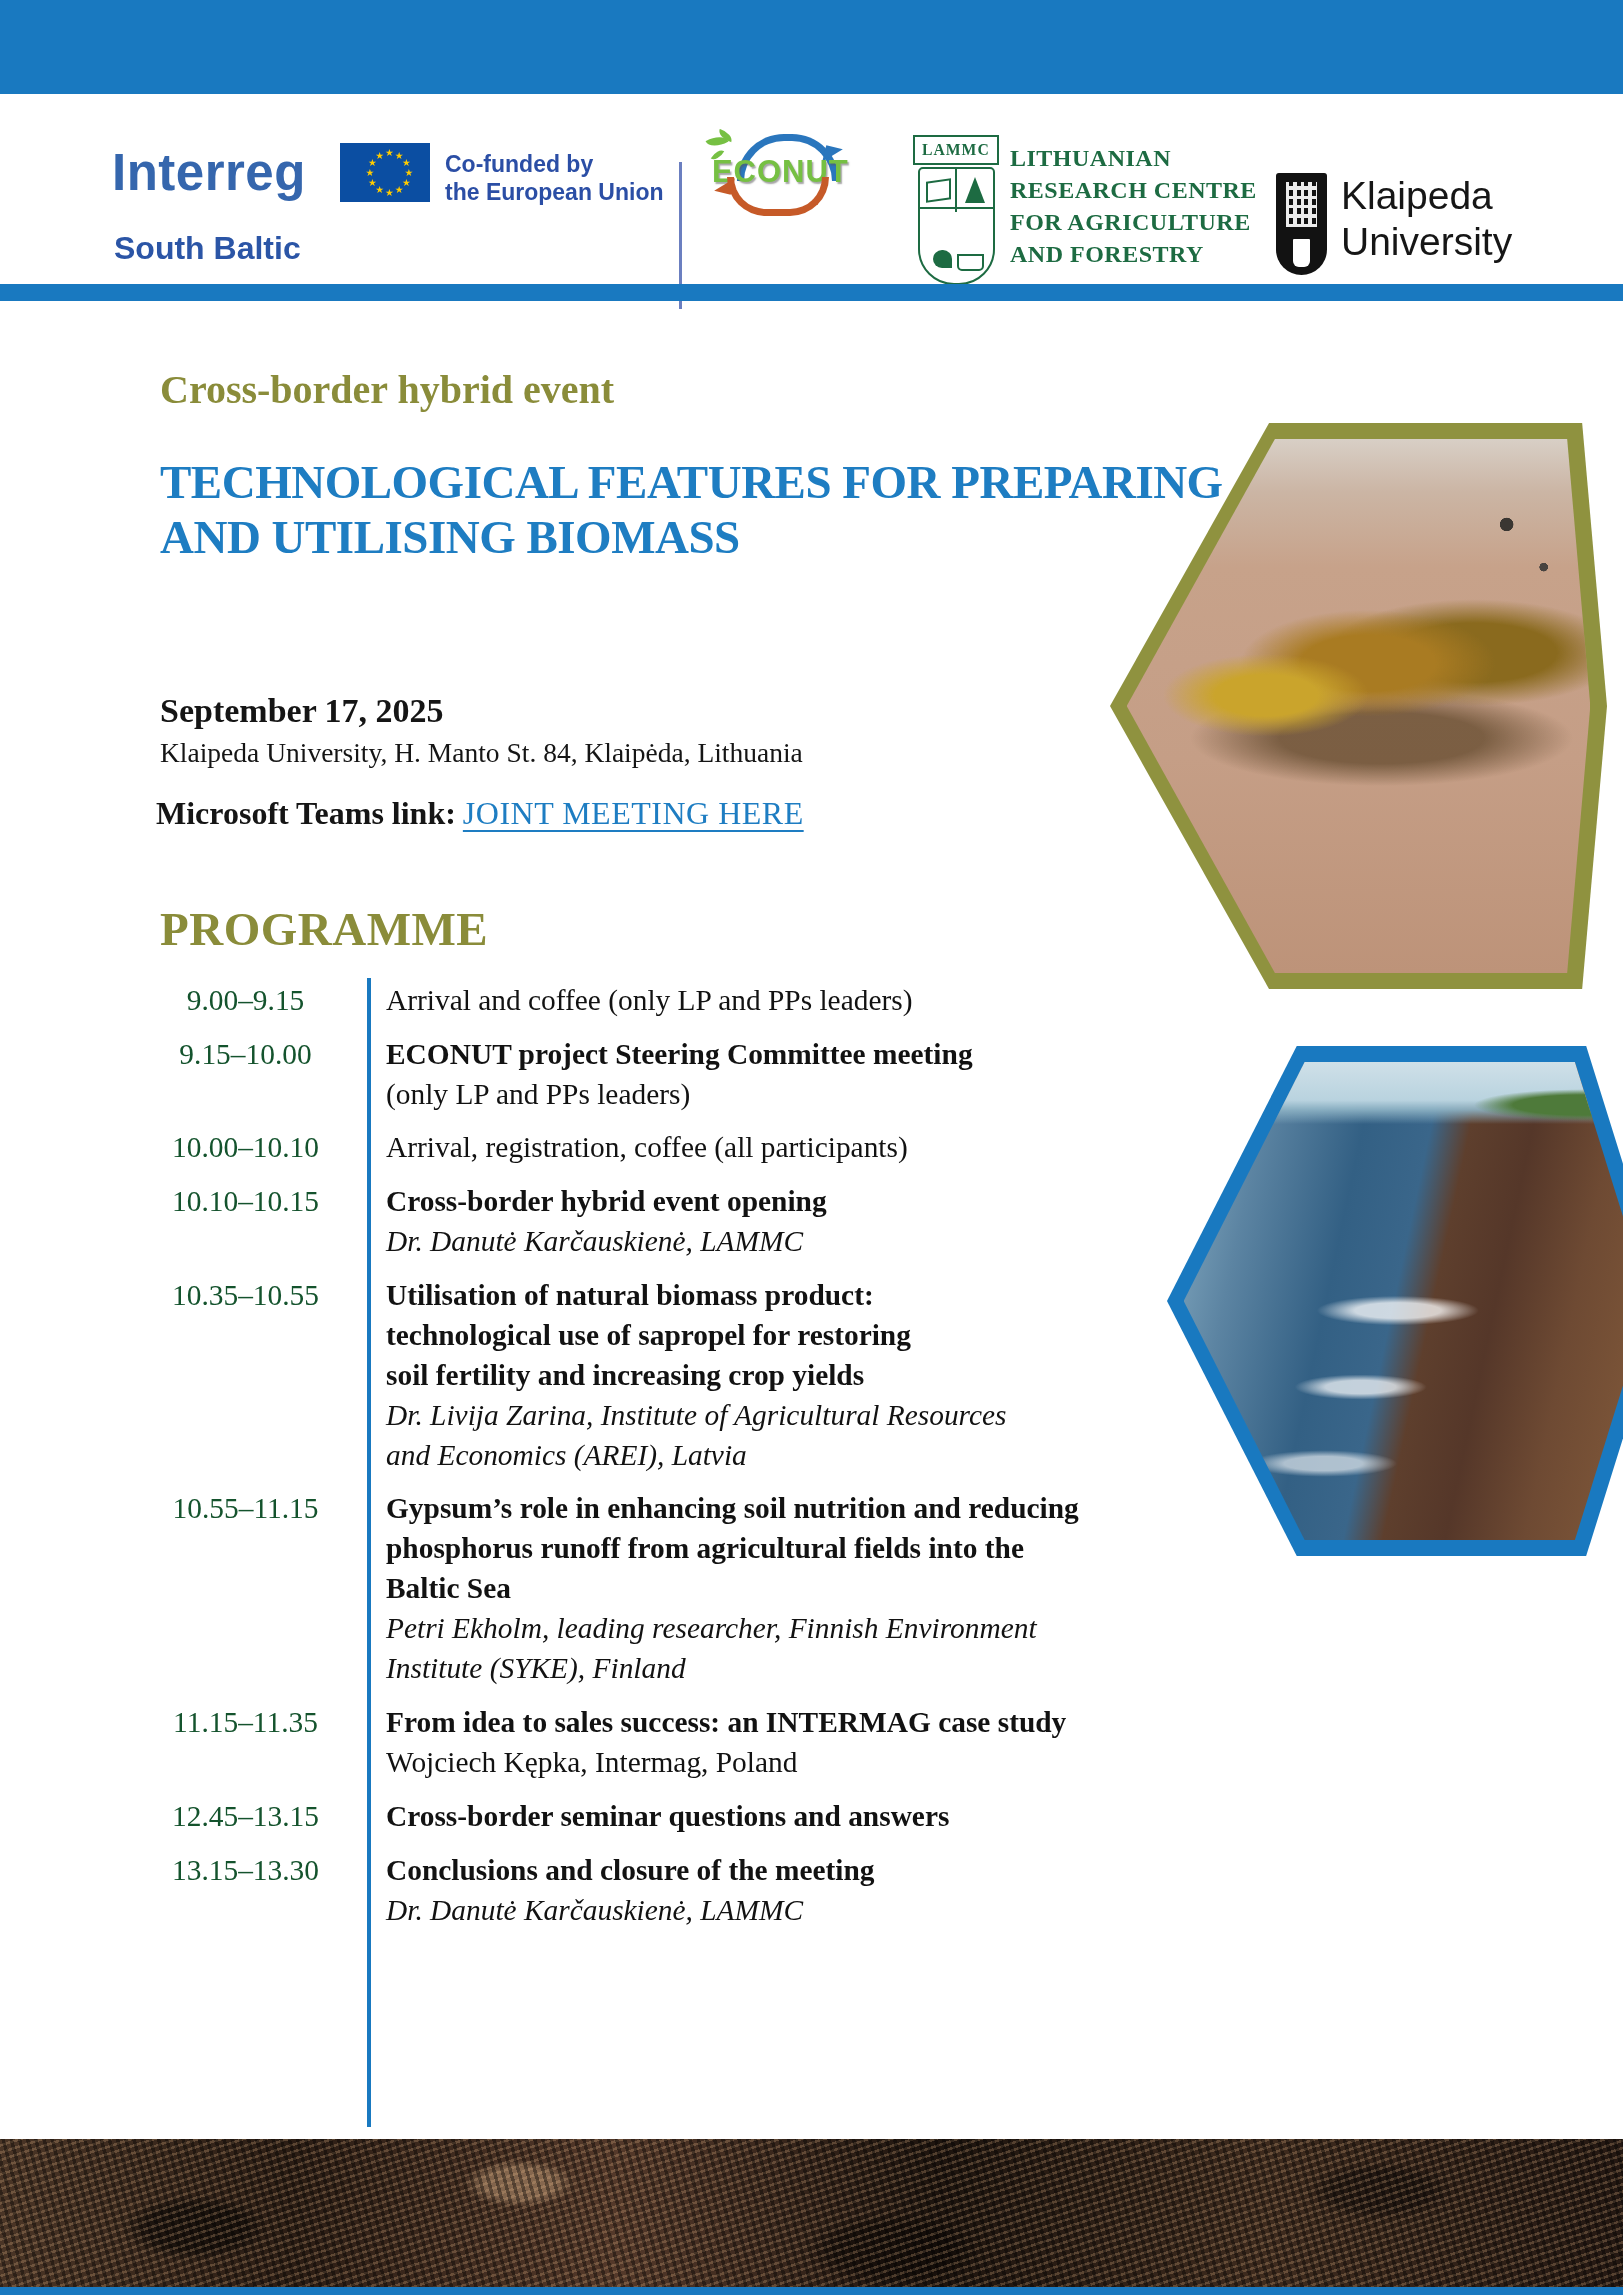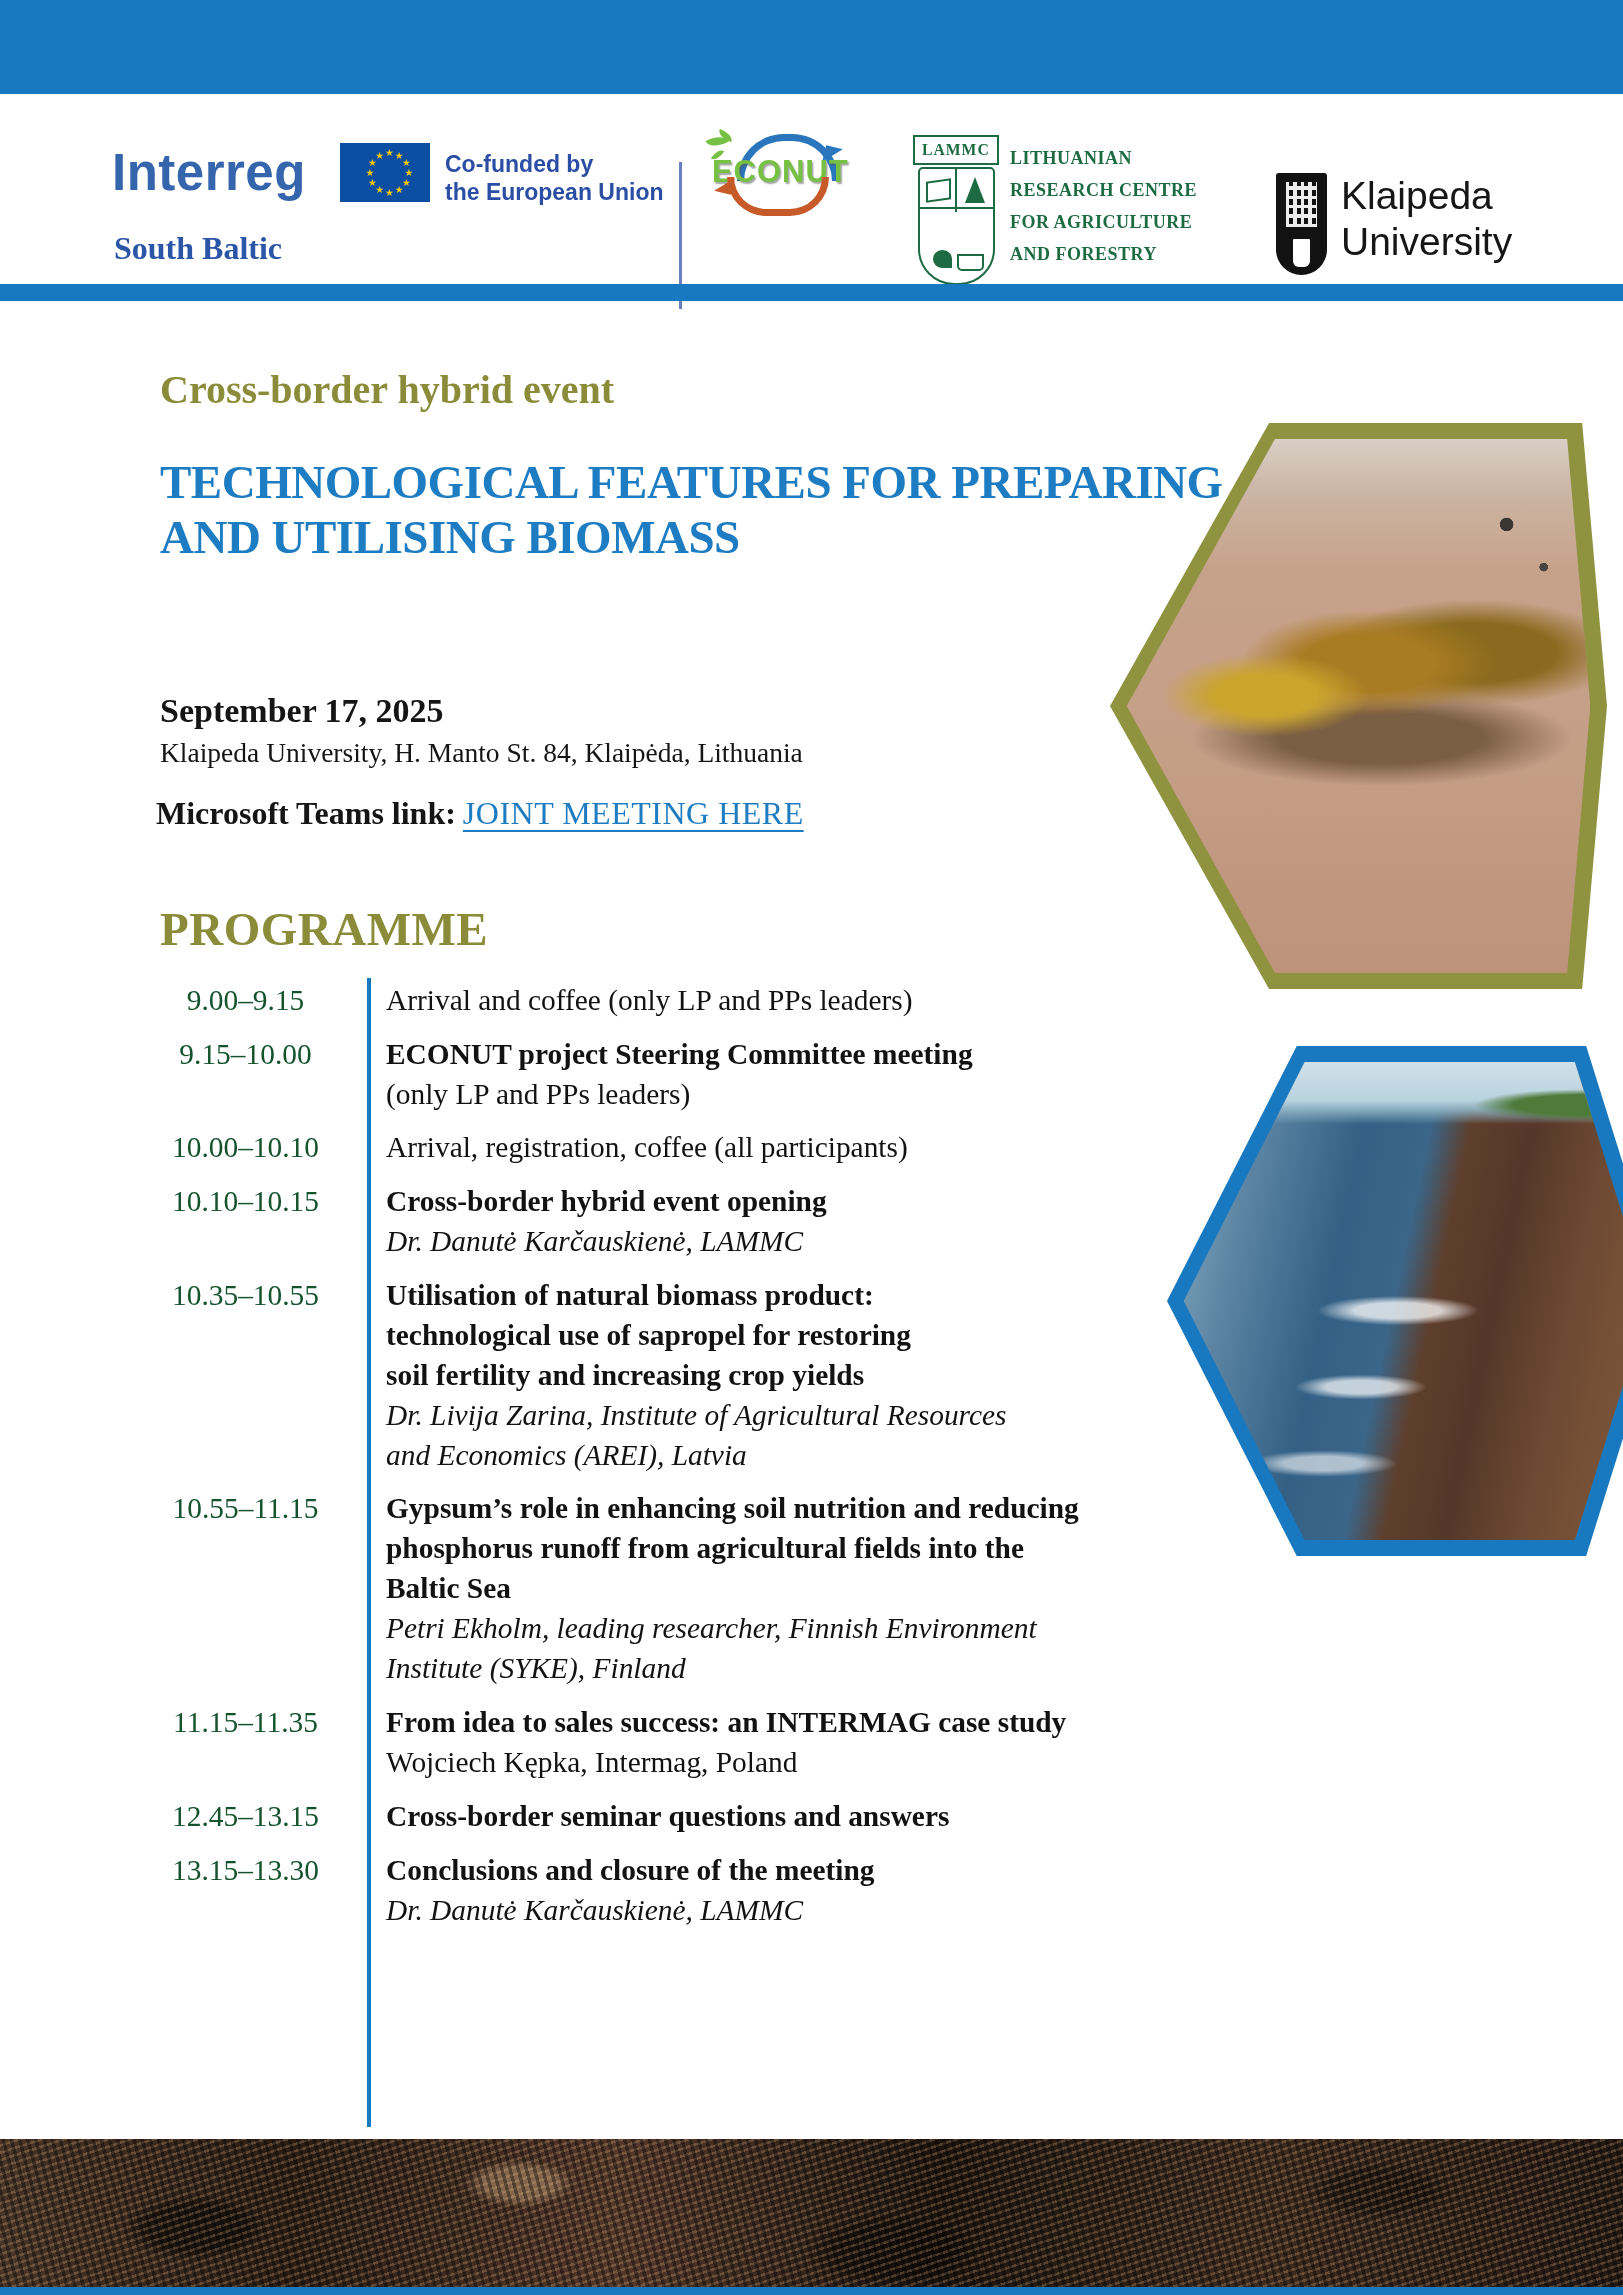--- a/index.html
+++ b/index.html
@@ -18,21 +18,21 @@
   }
   .abs{position:absolute}
 
   
   .topbar{left:0;top:0;width:100%;height:94px;background:var(--blue)}
   .header-rule{left:0;top:284px;width:100%;height:16.7px;background:var(--blue)}
   .bottombar{left:0;top:2287px;width:100%;height:8.8px;background:var(--blue)}
 
   
   .interreg-word{left:112px;top:143px;font-family:"Liberation Sans",sans-serif;font-weight:700;font-size:51px;color:#3566ad;letter-spacing:0.5px}
-  .interreg-sub{left:114px;top:230px;font-family:Liberation Serif, serif;font-weight:700;font-size:32px;color:#2b55a6}
+  .interreg-sub{left:114px;top:230px;font-family:Liberation Sans, sans-serif;font-weight:700;font-size:32px;color:#2b55a6}
 
   .euflag{left:340px;top:143px;width:90px;height:59px;background:#0b4ea2}
   .eu-stars{position:absolute;left:0;top:0;width:100%;height:100%}
   .eu-stars span{position:absolute;left:50%;top:50%;width:0;height:0;color:#ffcc00;font-size:9.8px;line-height:0}
   .eutext{left:445px;top:150px;font-family:"Liberation Sans",sans-serif;font-weight:700;font-size:23px;line-height:28px;color:var(--navy)}
 
   .vdiv{left:679px;top:162px;width:2.5px;height:147px;background:#6b7fc0}
 
   .econut{left:707px;top:134px;width:157px;height:81px}
   .econut-arc-top{position:absolute;left:30px;top:0;width:88px;height:40px;border:7.4px solid #2a76bd;border-bottom:none;border-radius:47px 47px 0 0}
@@ -49,21 +49,21 @@
   .lammc-ribbon{position:absolute;left:5.9px;top:2.9px;width:82px;height:26.5px;border:2px solid var(--green);display:flex;align-items:center;justify-content:center;
     font-weight:700;font-size:15.7px;color:var(--green);letter-spacing:1px}
   .lammc-shield{position:absolute;left:10.8px;top:35px;width:73px;height:114px;border:2.9px solid var(--green);border-radius:4.9px 4.9px 36px 36px;
     background:
       linear-gradient(var(--green),var(--green)) 50% 34%/100% 2px no-repeat,
       linear-gradient(var(--green),var(--green)) 50% 0/2px 38% no-repeat}
   .lammc-tree{position:absolute;right:7.9px;top:7.9px;width:0;height:0;border-left:10.8px solid transparent;border-right:10.8px solid transparent;border-bottom:26.5px solid var(--green)}
   .lammc-flag{position:absolute;left:5.9px;top:10.8px;width:20.6px;height:16.7px;border:2px solid var(--green);transform:skewY(-8deg)}
   .lammc-clover{position:absolute;left:13.7px;bottom:14.7px;width:18.7px;height:18.7px;background:var(--green);border-radius:50% 50% 0 50%}
   .lammc-book{position:absolute;right:8.8px;bottom:11.8px;width:22.6px;height:13.7px;border:2px solid var(--green);border-radius:0 0 4.9px 4.9px}
-  .lammc-text{left:1010px;top:142px;font-weight:700;font-size:18px;line-height:32px;color:var(--green);letter-spacing:0.5px}
+  .lammc-text{left:1010px;top:142px;font-weight:700;font-size:24px;line-height:32px;color:var(--green);letter-spacing:0.5px}
 
   .ku-shield{left:1276px;top:173px;width:51px;height:102px;background:#121212;border-radius:2.9px 2.9px 25.5px 25.5px}
   .ku-pat{position:absolute;left:9.8px;top:8.8px;width:31px;height:45px;
     background:repeating-linear-gradient(90deg,#fff 0 3.4px,transparent 3.4px 7.4px),repeating-linear-gradient(0deg,#fff 0 3.4px,transparent 3.4px 9.3px);opacity:.92}
   .ku-book{position:absolute;left:16.7px;bottom:7.9px;width:17.7px;height:28.5px;background:#fff;border-radius:1px 1px 5.9px 5.9px}
   .ku-text{left:1341px;top:173px;font-family:"Liberation Sans",sans-serif;font-weight:500;font-size:39px;line-height:46px;color:#161616}
 
   
   .kicker{left:160px;top:366px;font-size:40px;font-weight:700;color:var(--olive)}
   .title{left:160px;top:455px;font-size:47px;font-weight:700;color:var(--titleblue);line-height:55px;letter-spacing:-0.5px}

